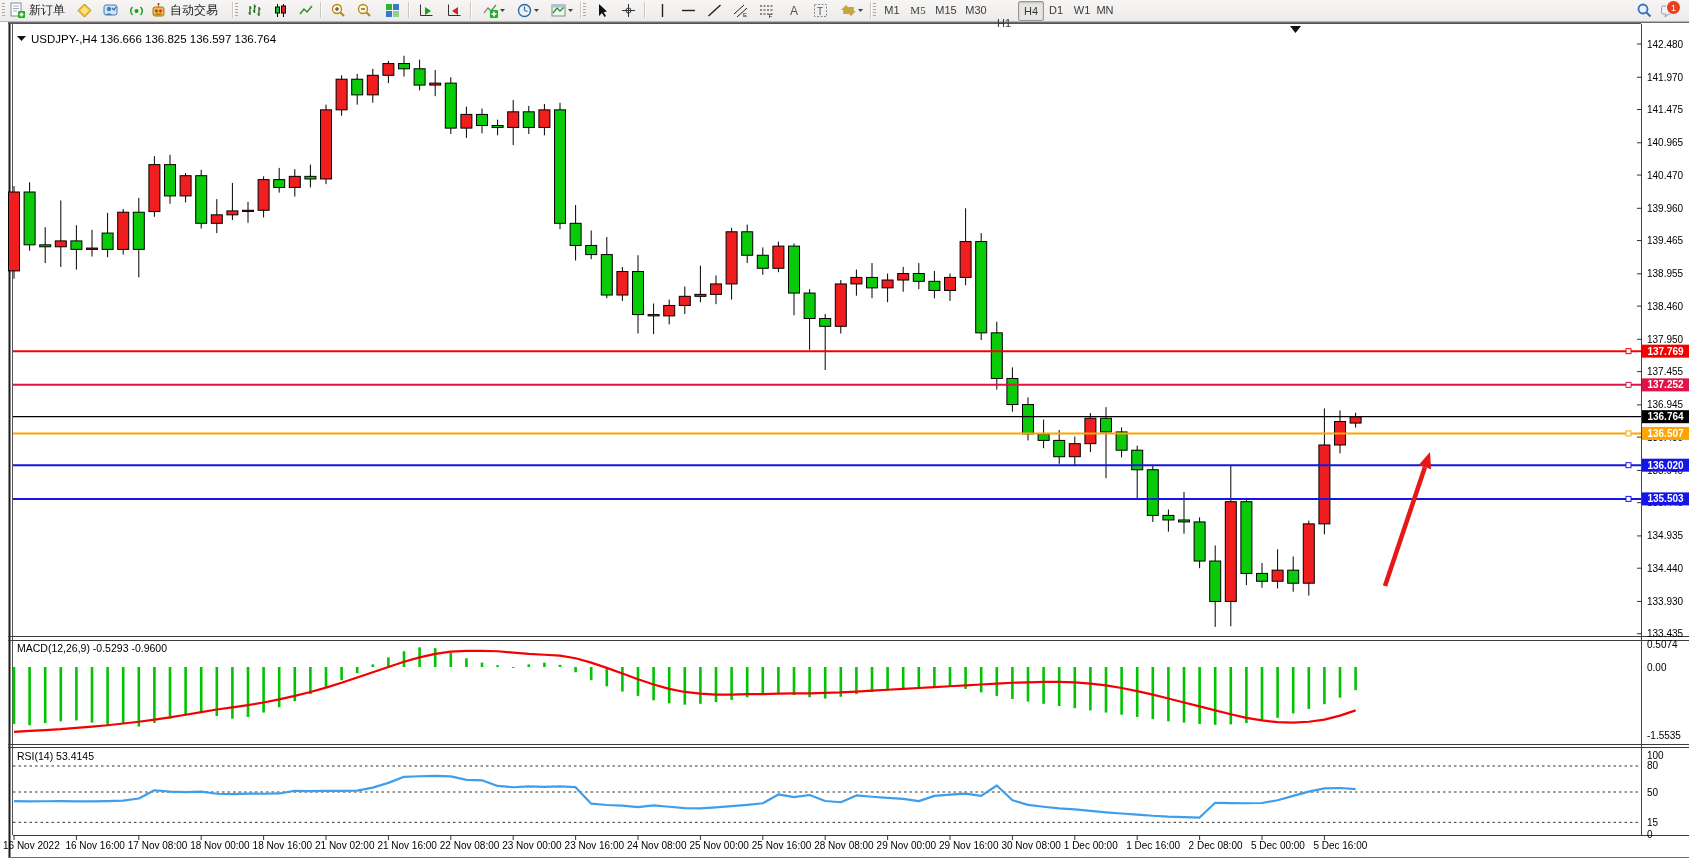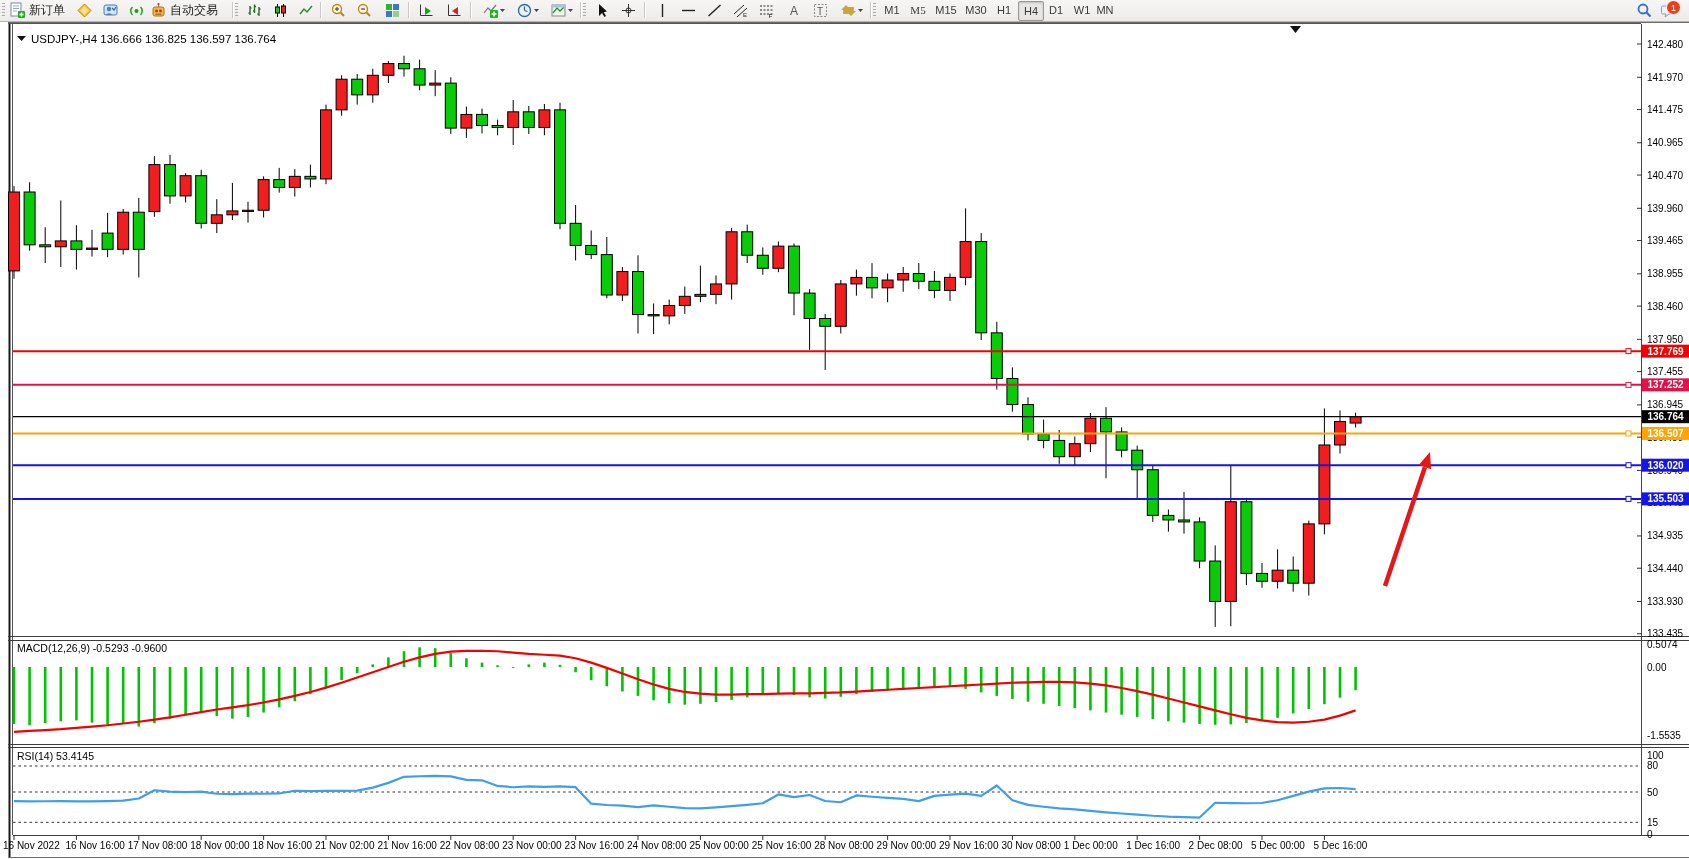--- a/index.html
+++ b/index.html
@@ -259,21 +259,21 @@
     <div class="tb-btn" style="left:1658px">
       <svg width="18" height="17" viewBox="0 0 18 17">
         <path d="M2 4 h12 a1.5 1.5 0 0 1 1.5 1.5 v5 a1.5 1.5 0 0 1 -1.5 1.5 h-6 l-4 3 1-3 h-3 a1.5 1.5 0 0 1 -1.5-1.5 v-5 A1.5 1.5 0 0 1 2 4 Z" transform="translate(1,0)" fill="#eef2f7" stroke="#8aa0b8"></path>
       </svg>
     </div>
     <div class="badge">1</div>
   <div class="tf" style="left: 880px; width: 24px;">M1</div>
       <div class="tf" style="left: 906px; width: 24px; font-family: Liberation Serif, serif;">M5</div>
       <div class="tf" style="left: 932px; width: 28px;">M15</div>
       <div class="tf" style="left: 962px; width: 28px;">M30</div>
-      <div class="tf" style="left: 992px; width: 24px;">H1</div>
+      <div class="tf" style="left: 992px; width: 24px; margin-top: 13px;">H1</div>
       <div class="tf active" style="left: 1018px; width: 24px;">H4</div>
       <div class="tf" style="left: 1044px; width: 24px;">D1</div>
       <div class="tf" style="left: 1070px; width: 24px;">W1</div>
       <div class="tf" style="left: 1092px; width: 26px;">MN</div>
     </div>
 
   <svg id="plot" width="1689" height="859" style="position:absolute;left:0;top:0">
     <g id="gen">
         <rect x="0" y="21" width="1689" height="838" fill="#ffffff"></rect>
         <line x1="9.5" y1="22" x2="9.5" y2="858" stroke="#1a1a1a" stroke-width="2"></line>

